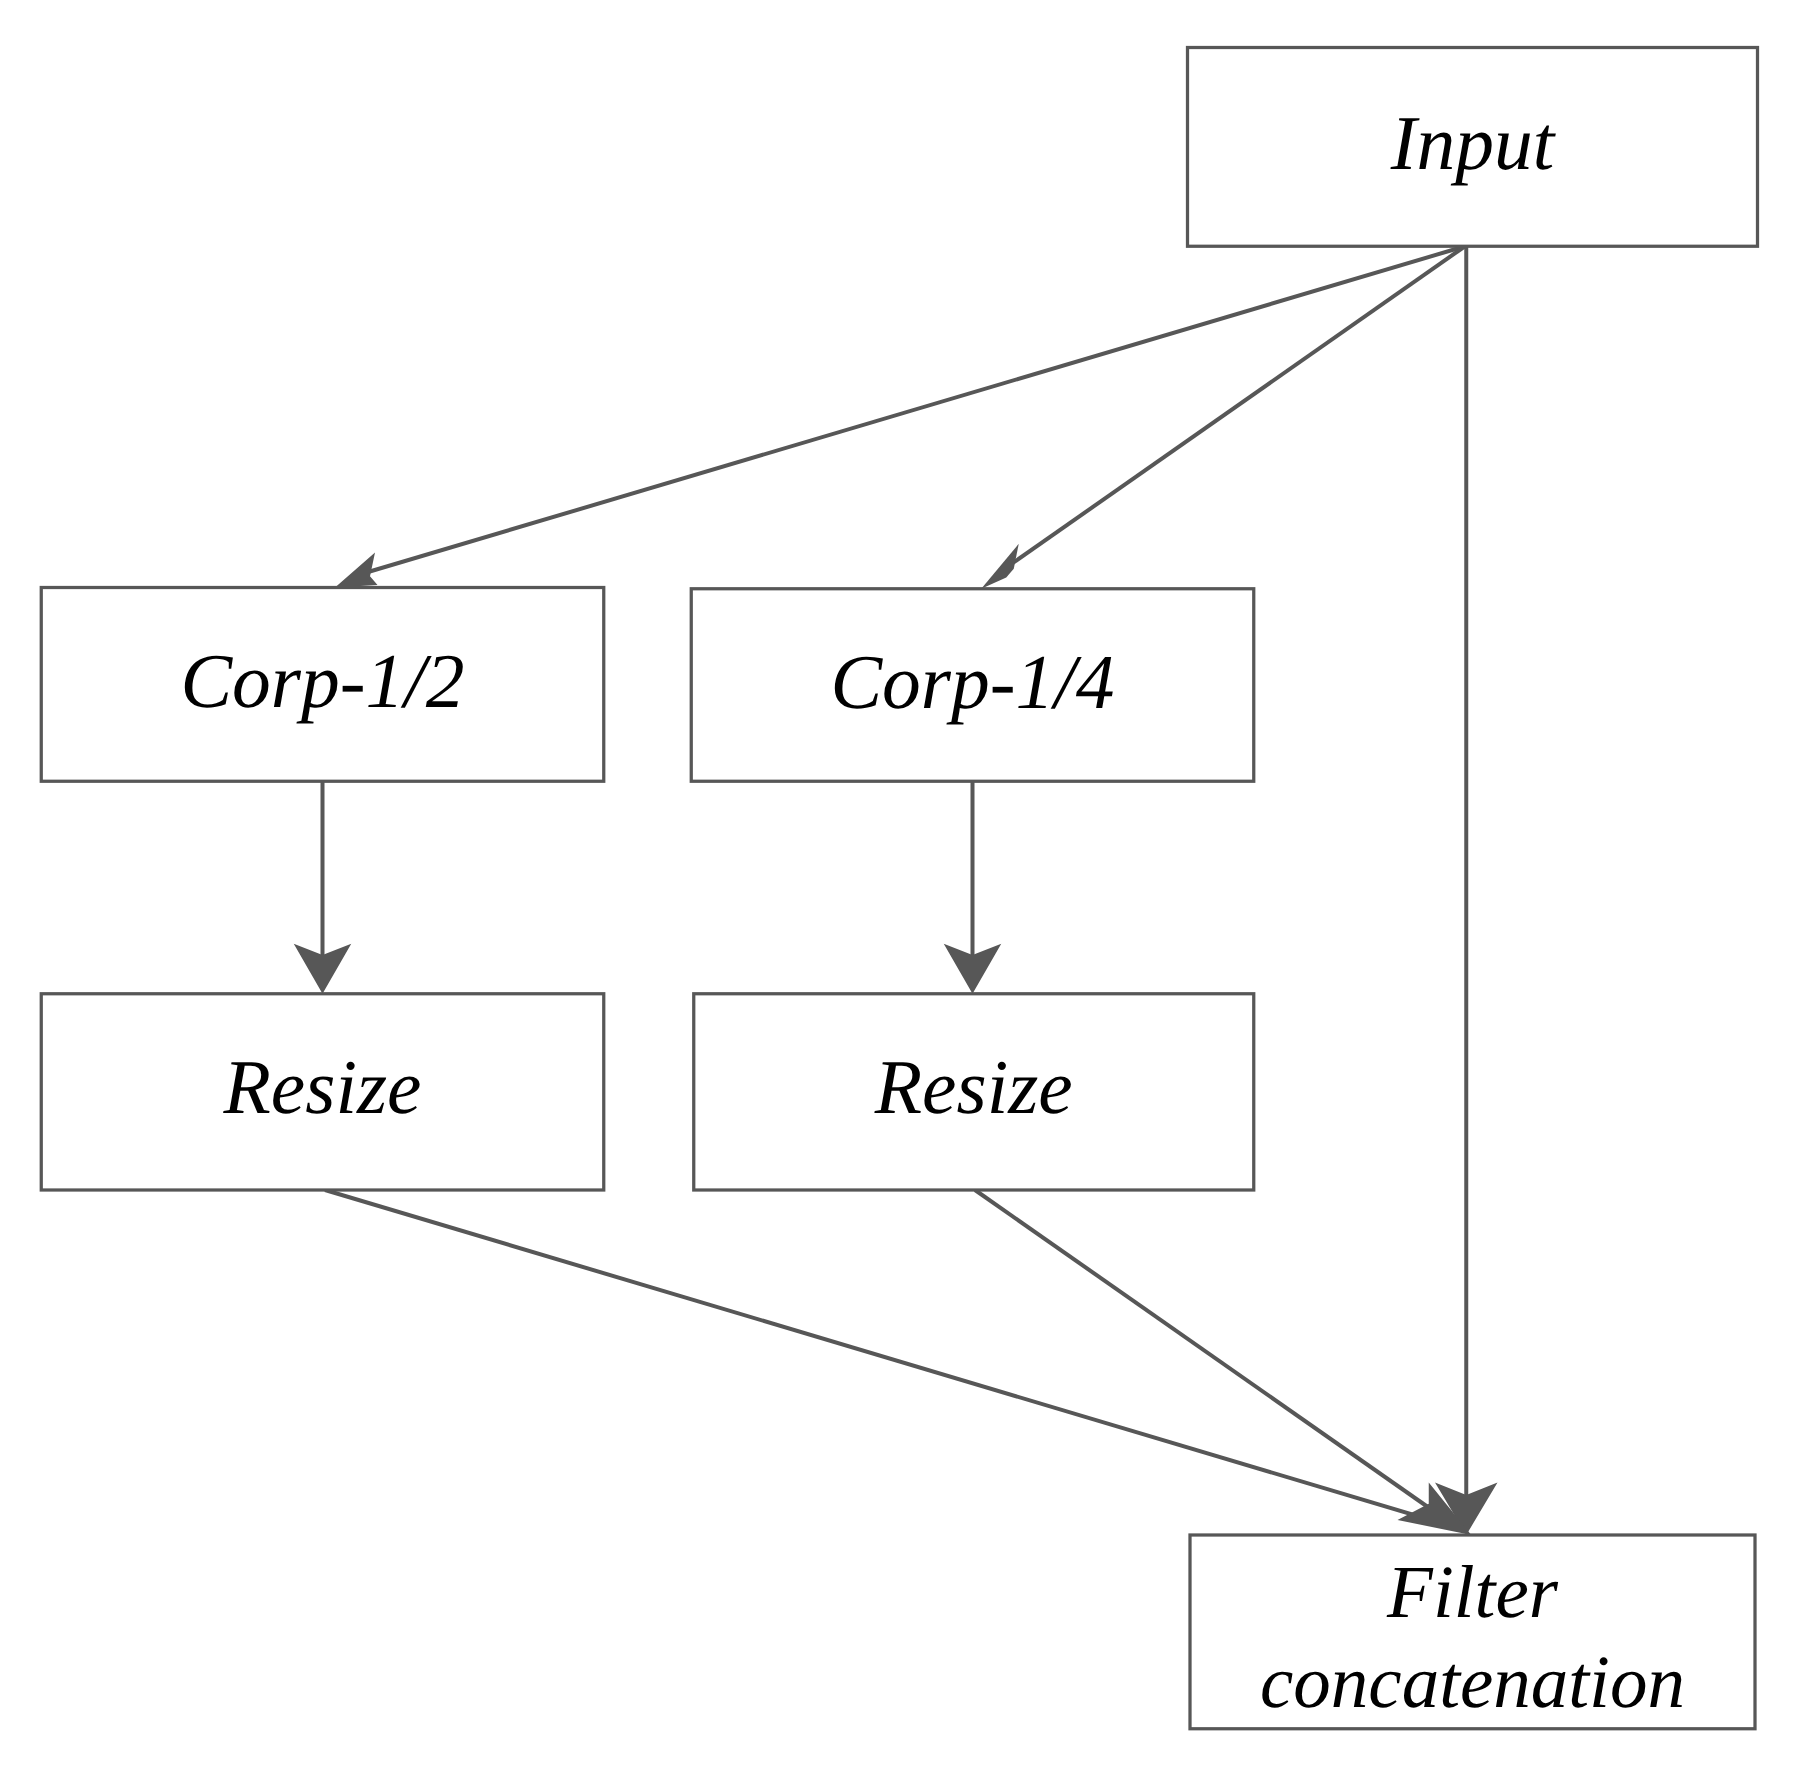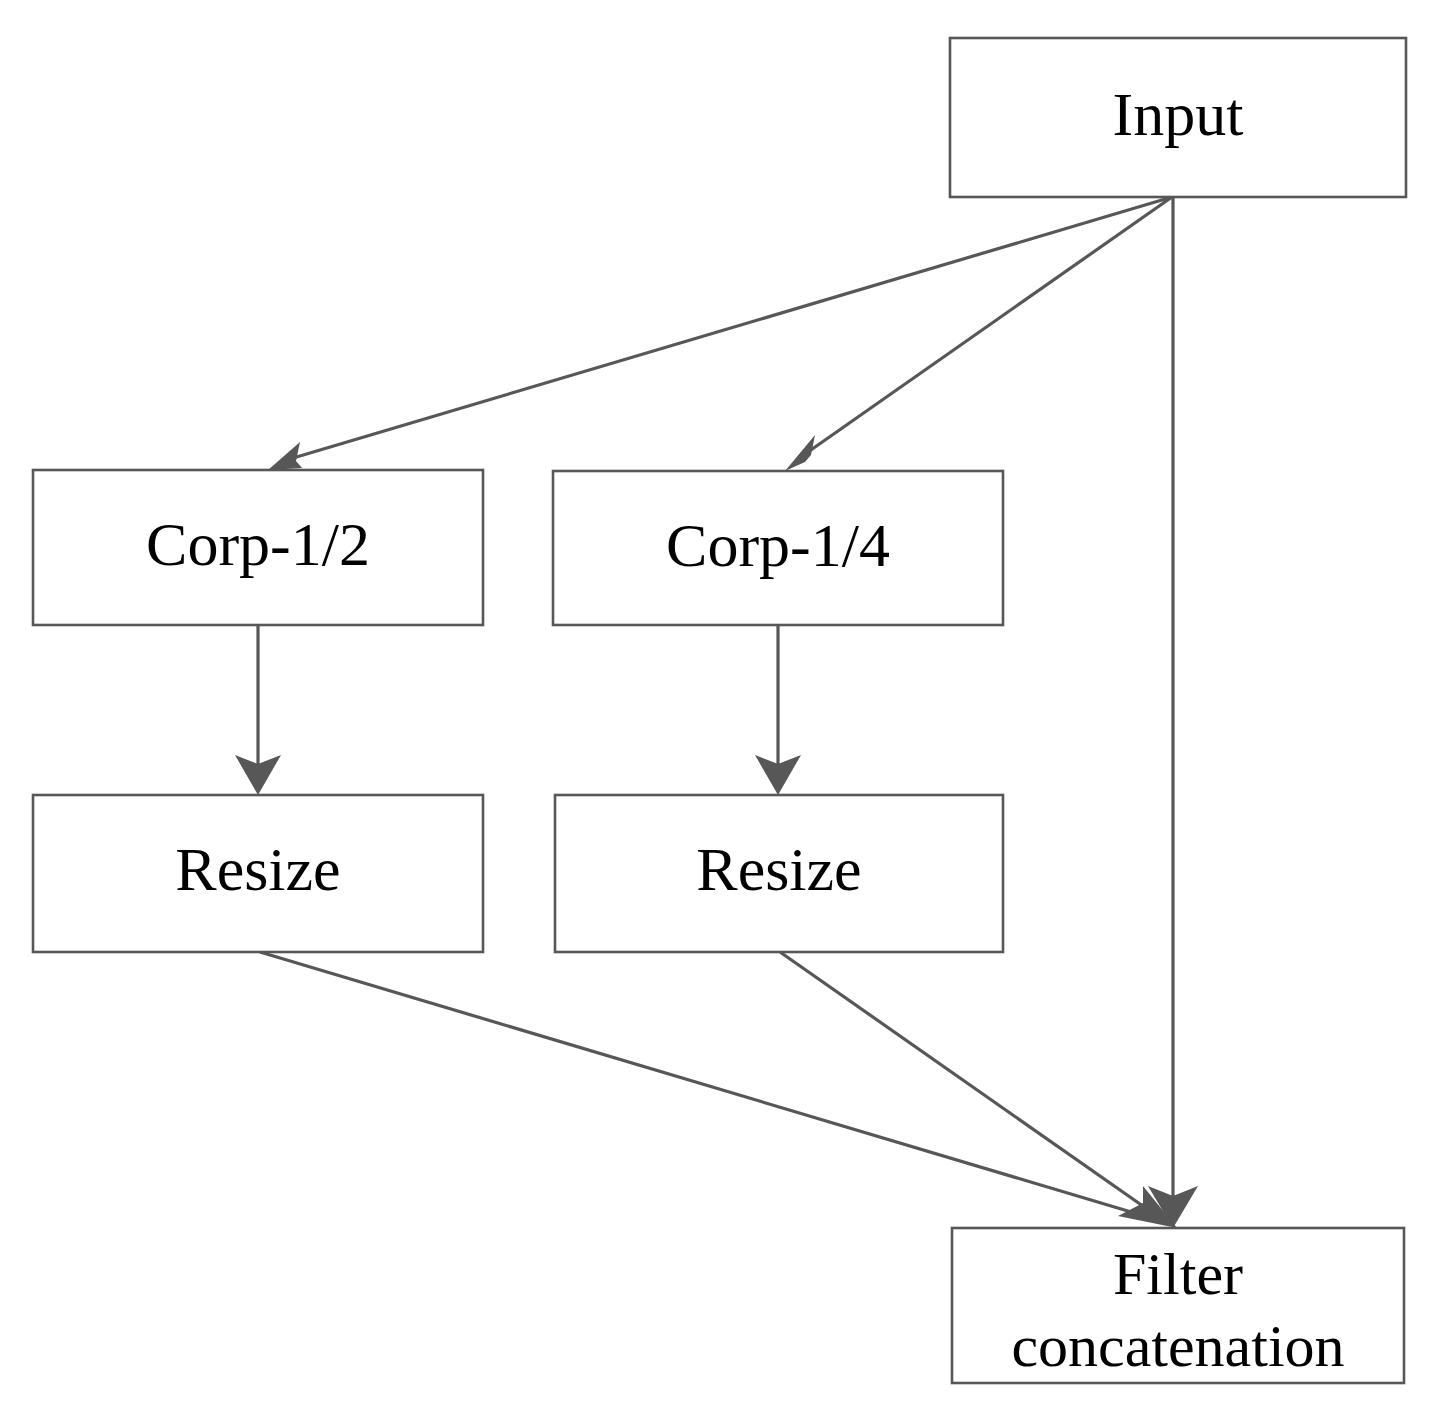--- a/index.html
+++ b/index.html
@@ -12,20 +12,21 @@
     width: 1440px;
     height: 1412px;
     font-family: "Liberation Serif", "DejaVu Serif", serif;
     overflow: hidden;
   }
   #diagram-root {
     position: relative;
     width: 1440px;
     height: 1412px;
     background: #ffffff;
+    font-style: italic;
   }
   #diagram-svg {
     position: absolute;
     top: 0;
     left: 0;
     width: 1440px;
     height: 1412px;
     display: block;
   }
   .node-box {

